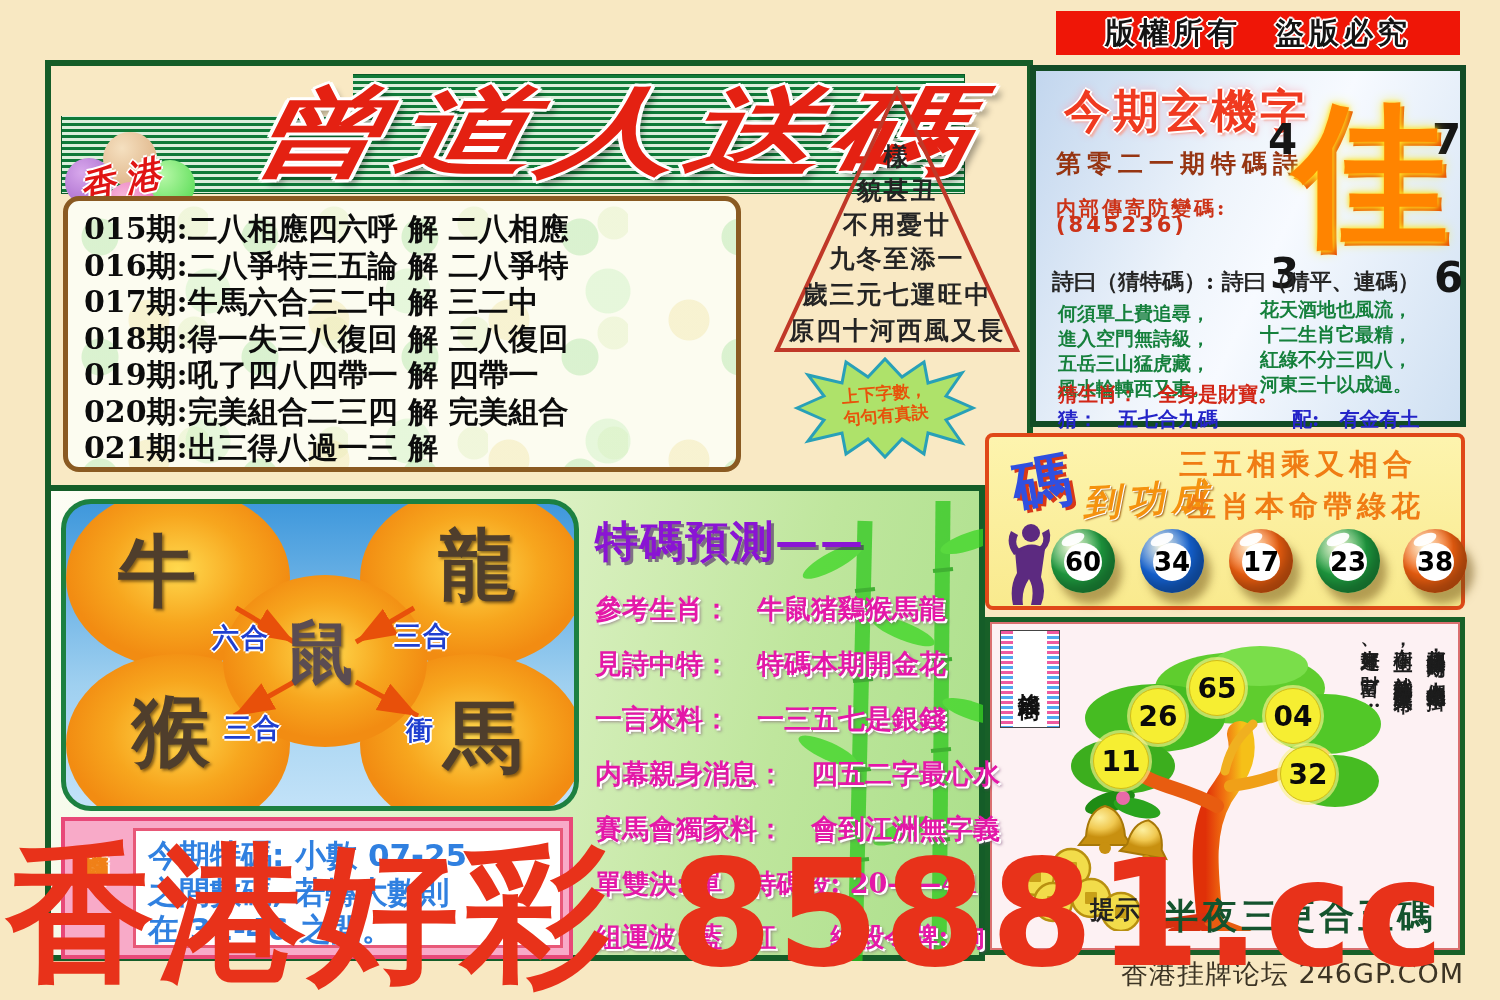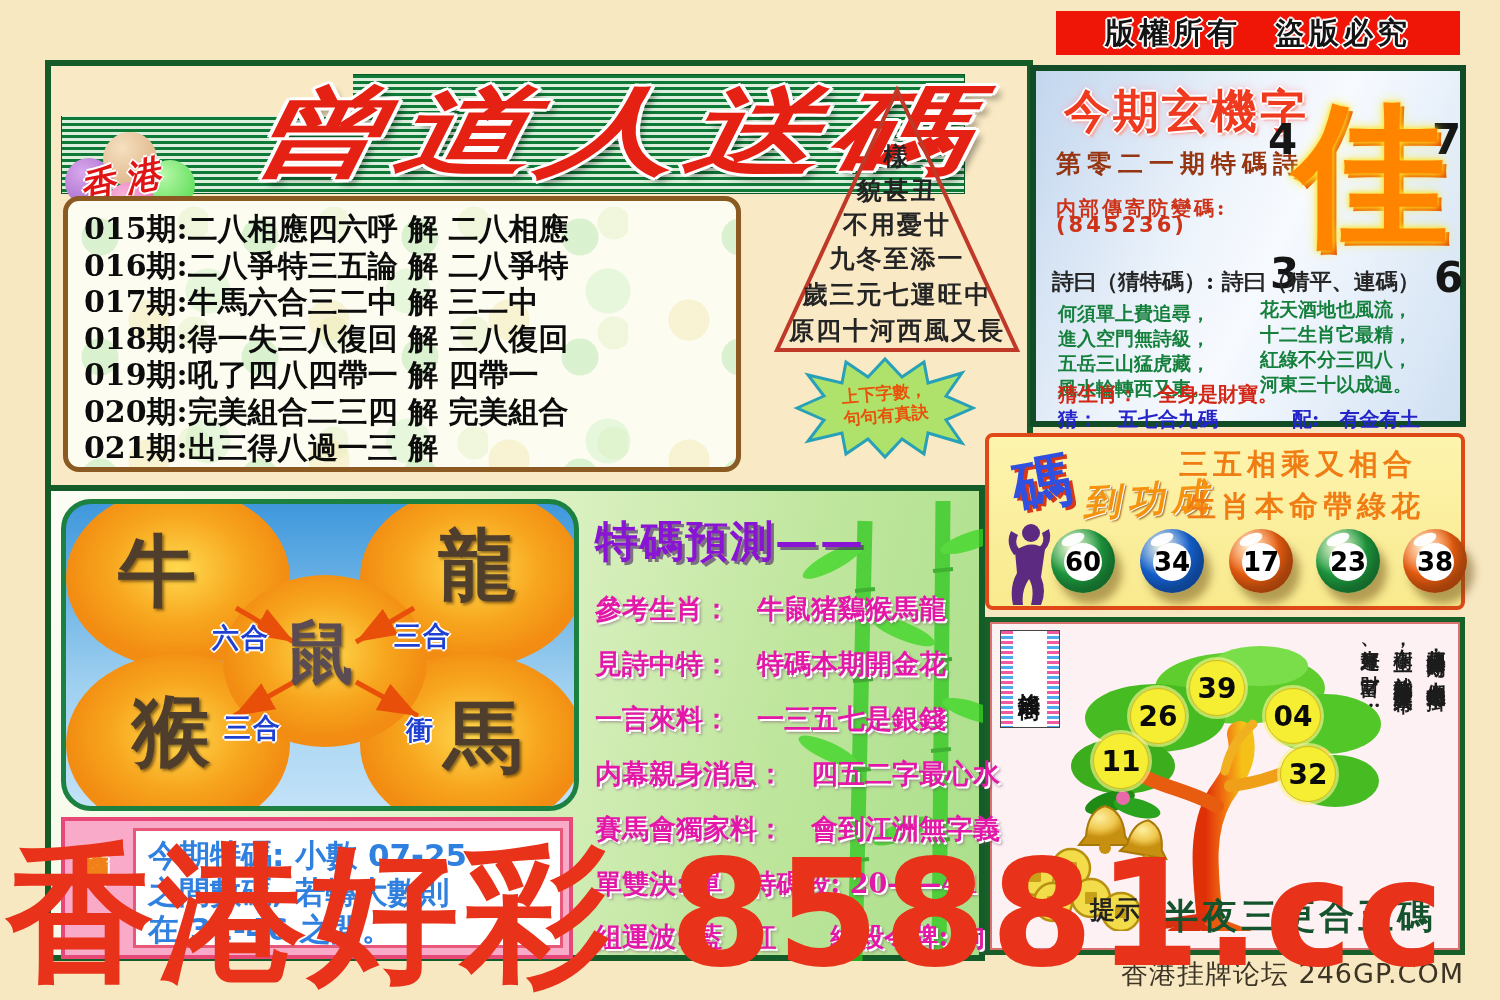--- a/index.html
+++ b/index.html
@@ -323,21 +323,21 @@
         <g fill="#c8a018">
           <rect x="24" y="234" width="12" height="12" rx="1"></rect>
           <rect x="60" y="226" width="12" height="12" rx="1"></rect>
           <rect x="42" y="260" width="12" height="12" rx="1"></rect>
           <rect x="80" y="256" width="12" height="12" rx="1"></rect>
           <rect x="110" y="270" width="12" height="12" rx="1"></rect>
         </g>
       </g>
     </svg>
 
-    <div class="tnum tn0">39</div>
+    <div class="tnum tn0">65</div>
     <div class="tnum tn1">26</div>
     <div class="tnum tn2">04</div>
     <div class="tnum tn3">11</div>
     <div class="tnum tn4">32</div>
 
     <div class="hint-row">
       <span class="hint-label">提示:</span>
       <span class="hint-text">半夜三更合五碼</span>
     </div>
   </section>

